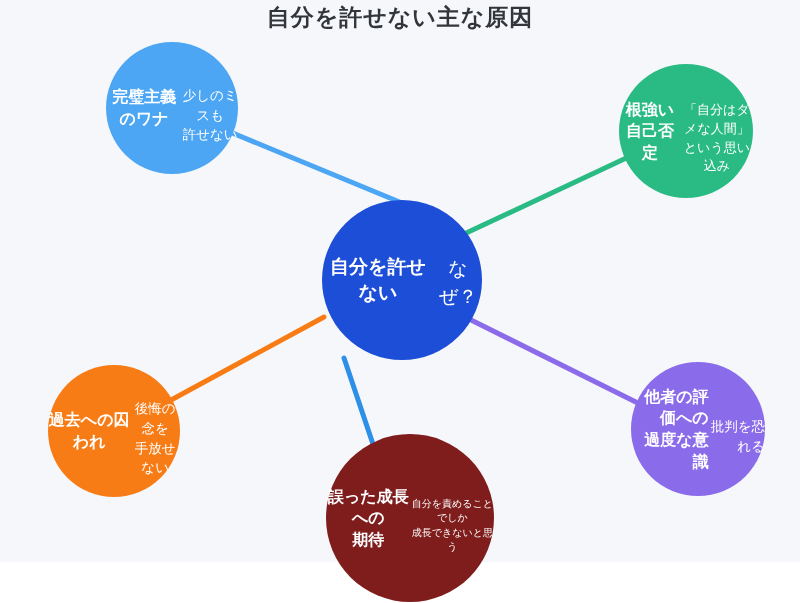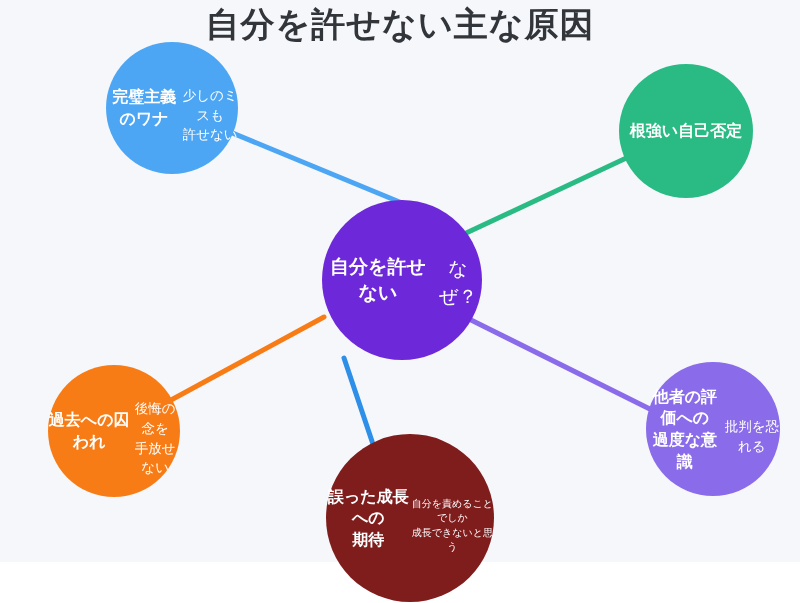--- a/index.html
+++ b/index.html
@@ -10,21 +10,21 @@
   .stage{
     position:relative;width:800px;height:603px;
     background:#F6F7FA;overflow:hidden;
   }
   .bg-bottom{
     position:absolute;left:0;top:562px;width:800px;height:41px;
     background:#FFFFFF;z-index:0;
   }
   .title{
     position:absolute;left:0;top:2px;width:800px;margin:0;
-    text-align:center;font-size:34px;font-weight:bold;color:#32363B;
+    text-align:center;font-size:23px;font-weight:bold;color:#32363B;
     z-index:3;letter-spacing:1px;
   }
   .connectors{
     position:absolute;left:0;top:0;width:800px;height:603px;z-index:1;
   }
   .node{
     position:absolute;border-radius:50%;z-index:2;
     display:flex;align-items:center;justify-content:center;
     text-align:center;color:#FFFFFF;
   }
@@ -36,52 +36,54 @@
   }
   .node-center{left:322px;top:200px;width:160px;height:160px;}
   .node-center .node-title{font-size:19px;}
   .node-center .node-sub{font-size:19px;margin-top:5px;}
   .node-perfectionism{left:106px;top:42px;width:132px;height:132px;}
   .node-self-denial{left:619px;top:64px;width:134px;height:134px;}
   .node-self-denial .node-sub{font-size:13px;}
   .node-past{left:48px;top:365px;width:132px;height:132px;}
   .node-growth{left:326px;top:434px;width:168px;height:168px;}
   .node-growth .node-sub{font-size:10px;}
-  .node-evaluation{left:646px;top:362px;width:134px;height:134px;}
+  .node-evaluation{left:631px;top:362px;width:134px;height:134px;text-align:right;}
 </style>
 </head>
 <body>
 
 <div class="stage">
 
   <div class="bg-bottom"></div>
 
   <h1 class="title">自分を許せない主な原因</h1>
 
   <svg class="connectors" viewBox="0 0 800 603" fill="none">
     <line x1="172" y1="108" x2="402" y2="203" stroke-width="5" stroke-linecap="round" stroke="#4CA6F4"></line>
     <line x1="686" y1="130" x2="464" y2="234" stroke-width="5" stroke-linecap="round" stroke="#2ABB85"></line>
     <line x1="114" y1="431" x2="324" y2="317" stroke-width="5" stroke-linecap="round" stroke="#F87C16"></line>
     <line x1="344" y1="358" x2="380" y2="465" stroke-width="5" stroke-linecap="round" stroke="#2E8FE8"></line>
     <line x1="469" y1="319" x2="690" y2="429" stroke-width="5" stroke-linecap="round" stroke="#8A6BEA"></line>
   </svg>
 
-  <div class="node node-center" style="background: #6d28d9; text-align: center;">
+  <div class="node node-center" style="background: #1d4ed8; text-align: center;">
     <div class="node-title">自分を許せない</div>
     <div class="node-sub">なぜ？</div>
   </div>
 
   <div class="node node-perfectionism" style="background: rgb(76, 166, 244);">
     <div class="node-title">完璧主義のワナ</div>
     <div class="node-sub">少しのミスも
 許せない</div>
   </div>
 
   <div class="node node-self-denial" style="background: rgb(42, 187, 133);">
     <div class="node-title">根強い自己否定</div>
+    <div class="node-sub">「自分はダメな人間」
+という思い込み</div>
   </div>
 
   <div class="node node-past" style="background: rgb(248, 124, 22);">
     <div class="node-title">過去への囚われ</div>
     <div class="node-sub">後悔の念を
 手放せない</div>
   </div>
 
   <div class="node node-growth" style="background: #7f1d1d;">
     <div class="node-title">誤った成長への

